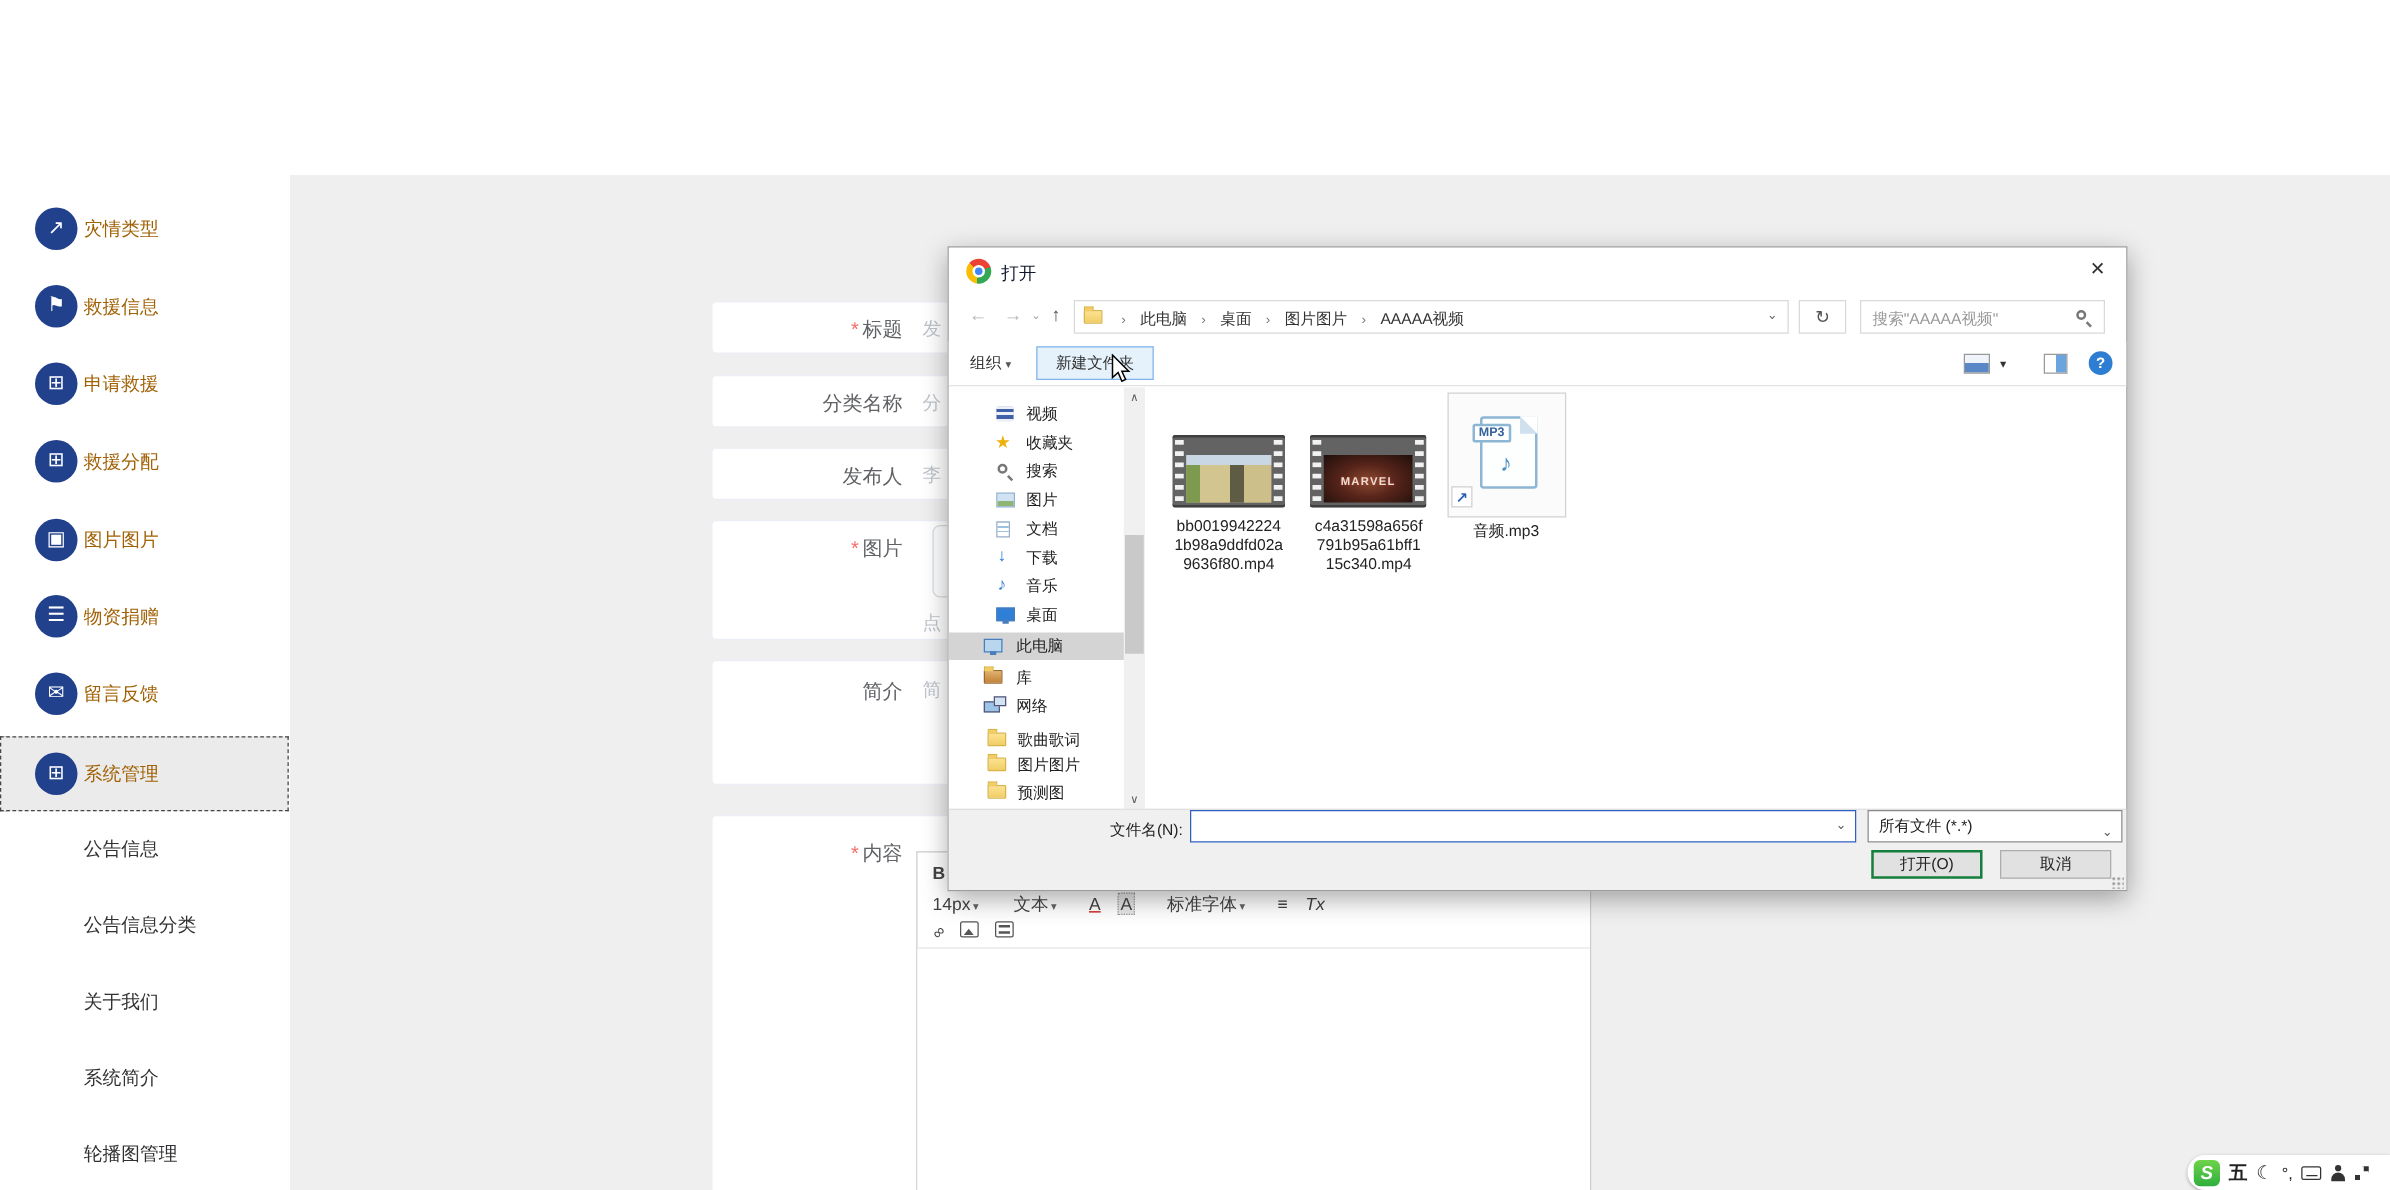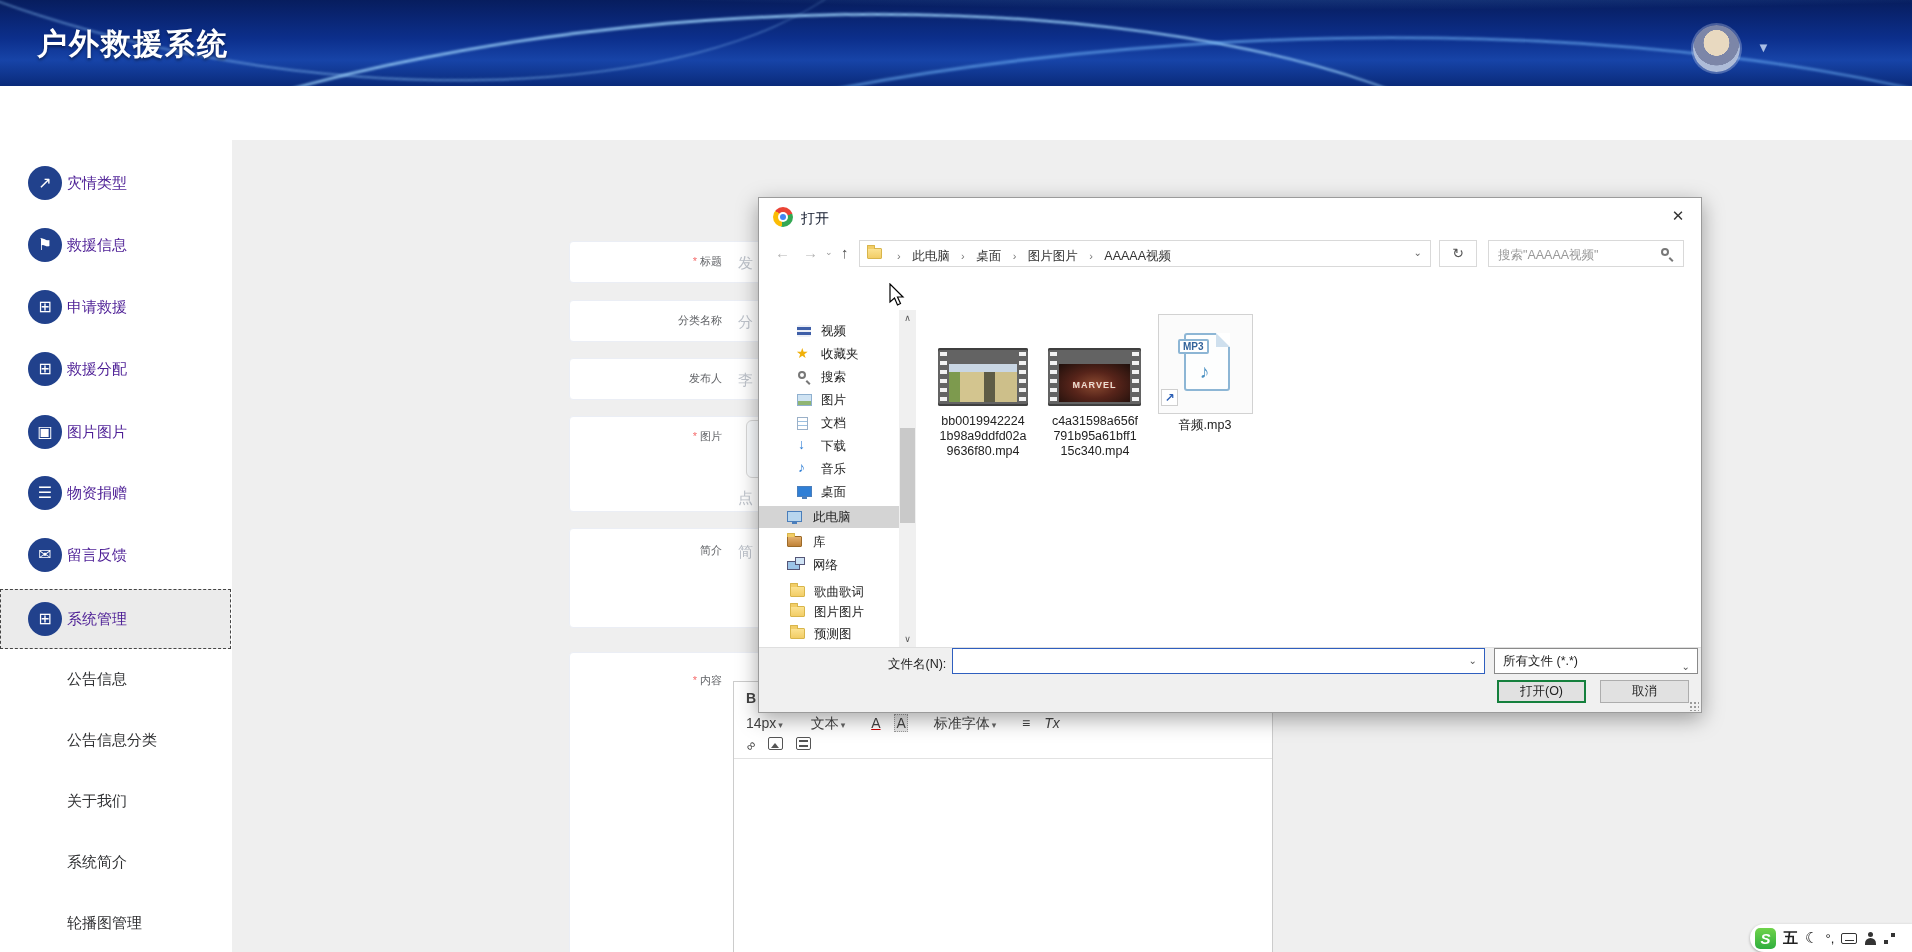--- a/index.html
+++ b/index.html
@@ -28,30 +28,30 @@
   
   .crumbbar { left:0; top:86px; width:1912px; height:54px; background:#fff; }
   .crumb { position:absolute; top:107px; font-size:15px; color:#303133; font-weight:bold; }
   .crumb-sep { position:absolute; left:306px; top:105px; width:9px; height:17px; background:#000; border-radius:50%; }
 
   
   .sidebar { left:0; top:140px; width:232px; height:812px; background:#fff; }
   .side-item { position:absolute; left:0; width:232px; height:52px; cursor:pointer; }
   .side-circle { position:absolute; left:28px; top:9px; width:34px; height:34px; border-radius:50%;
     background:#21418c; color:#fff; text-align:center; line-height:34px; font-size:16px; }
-  .side-label { position:absolute; left:67px; top:17px; font-size:15px; color:#4c1d95; }
+  .side-label { position:absolute; left:67px; top:17px; font-size:15px; color:#a16207; }
   .side-active { position:absolute; left:0; top:449px; width:231px; height:60px; background:#ebebeb;
     border:1px dashed #444; }
   .side-activebar { position:absolute; left:0; top:449px; width:7px; height:60px; background:#1b2a4a; }
   .sub-item { position:absolute; left:67px; width:160px; height:22px; font-size:15px; color:#303133; cursor:pointer; }
 
   
   .content-bg { left:232px; top:140px; width:1680px; height:812px; background:#efefef; }
   .card { position:absolute; background:#fff; border:1px solid #ebeef5; border-radius:4px; }
-  .f-label { position:absolute; font-size:11px; color:#606266; text-align:right; width:150px; }
+  .f-label { position:absolute; font-size:16px; color:#606266; text-align:right; width:150px; }
   .req { color:#f56c6c; margin-right:3px; }
   .f-hint { position:absolute; left:168px; font-size:15px; color:#bfc4cc; }
   .upload-box { position:absolute; left:176px; top:3px; width:70px; height:58px; border:1px solid #d9d9d9; border-radius:6px; background:#fbfdff; }
 
   
   .editor { position:absolute; left:163px; top:28px; width:540px; height:272px; border:1px solid #ccc; background:#fff; }
   .ed-row { position:absolute; left:12px; color:#444; font-size:14px; }
   .ed-item { display:inline-block; margin-right:10px; color:#444; }
   .ed-caret { color:#666; font-size:9px; margin-left:2px; }
   .ed-colorA { text-decoration:underline; text-decoration-color:#c00; }
@@ -154,28 +154,20 @@
   .ime-person::after { content:""; position:absolute; left:1px; top:6px; width:11px; height:7px; border-radius:6px 6px 0 0; background:#333; }
   .ime-grid { width:11px; height:11px; background-image:conic-gradient(#333 0 25%, transparent 0 50%, #333 0 75%, transparent 0); background-size:100% 100%; position:relative; }
   .ime-grid::after{ content:""; position:absolute; inset:0; background:
      linear-gradient(#fff,#fff) 50% 0/3px 100% no-repeat, linear-gradient(#fff,#fff) 0 50%/100% 3px no-repeat; }
 </style>
 </head>
 <body>
 
 <div id="app">
 
-  <div class="abs header">
-    <div class="swoosh sw1"></div>
-    <div class="swoosh sw2"></div>
-    <div class="swoosh sw3"></div>
-    <div class="app-title">户外救援系统</div>
-    <div class="avatar"></div>
-    <div class="avatar-caret">▼</div>
-  </div>
 
   <div class="abs crumbbar">
     <div class="crumb" style="left:266px;">首页</div>
     <div class="crumb-sep"></div>
     <div class="crumb" style="left:330px;">公告信息</div>
   </div>
 
   <div class="abs sidebar">
     <div class="side-activebar"></div>
     <div class="side-active"></div>
@@ -290,20 +282,28 @@
         <span class="addr-seg">AAAAA视频</span>
       </span>
       <span style="position:absolute; right:8px; top:6px; font-size:10px; color:#666;">⌄</span>
     </div>
     <div class="refresh-box">↻</div>
     <div class="search-box">
       <span class="search-text">搜索"AAAAA视频"</span>
       <span class="magnifier" style="position:absolute; right:14px; top:7px;"></span>
     </div>
 
+    <div class="tool-row">
+      <span class="organize"><span>组织</span> <span style="font-size:9px; color:#555;">▾</span></span>
+      <span class="newfolder">新建文件夹</span>
+      <span class="tb-view"></span>
+      <span class="tb-view-caret">▾</span>
+      <span class="tb-details"></span>
+      <span class="tb-help">?</span>
+    </div>
 
     <div class="navpane">
       <div class="nav-row" style="top:10px;">
           <span class="nv-video nvi" style="left:38px;"></span>
           <span class="lbl" style="left:62px;">视频</span>
         </div>
       <div class="nav-row" style="top:33px;">
           <span class="glyph-ico" style="left:37px; top:2px; color:#f0b00a;">★</span>
           <span class="lbl" style="left:62px;">收藏夹</span>
         </div>

